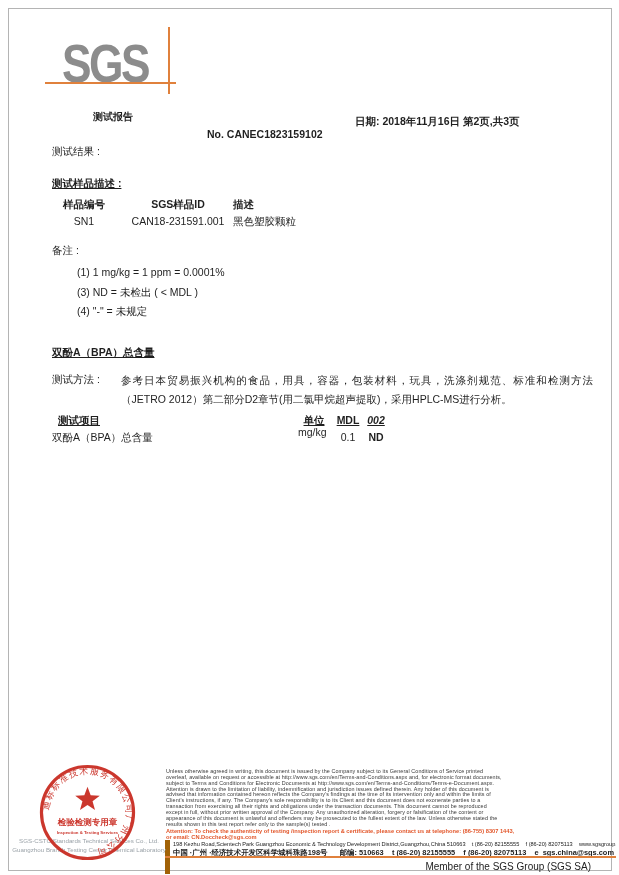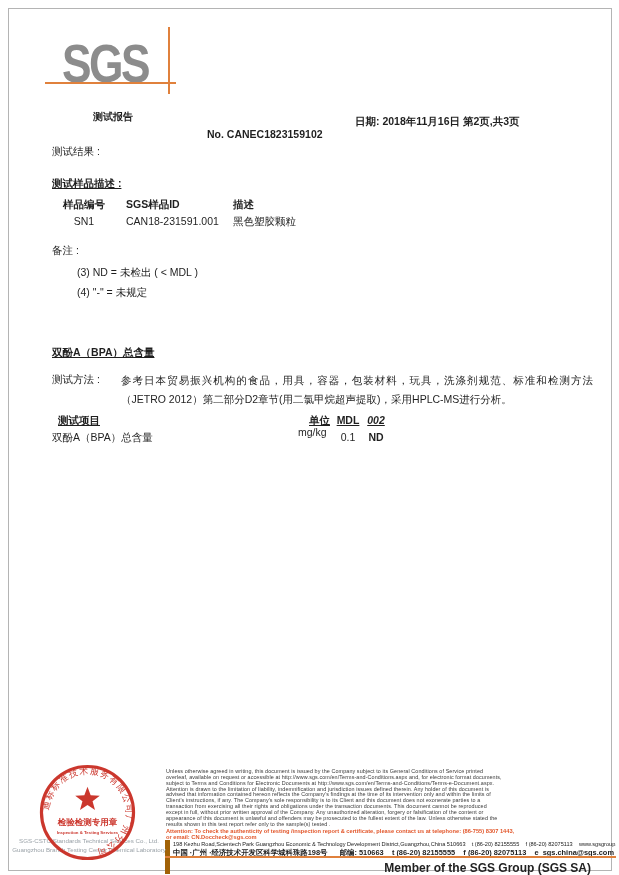--- a/index.html
+++ b/index.html
@@ -18,54 +18,54 @@
   .report-title { position:absolute; left:52px; top:110px; font-size:10px; font-weight:bold;margin-left:41px; }
   .report-no   { position:absolute; left:207px; top:115px; font-size:10.5px; font-weight:bold;margin-top:13px; }
   .report-date { position:absolute; left:355px; top:115px; font-size:10.5px; font-weight:bold; }
   .report-page { position:absolute; left:463px; top:115px; font-size:10.5px; font-weight:bold; }
 
   .results-label { position:absolute; left:52px; top:145px; font-size:10.5px; }
   .sample-heading { position:absolute; left:52px; top:177px; font-size:10.5px; font-weight:bold; text-decoration:underline; }
 
   .sample-table { position:absolute; left:0; top:198px; width:619px; font-size:10.5px; }
   .sample-table .c1 { position:absolute; left:45px; width:78px; text-align:center; }
-  .sample-table .c2 { position:absolute; left:126px; width:104px; }
+  .sample-table .c2 { position:absolute; left:126px; width:104px; text-align:center; }
   .sample-table .c3 { position:absolute; left:233px; }
   .sample-hdr { position:absolute; top:0; left:0; width:619px; font-weight:bold; }
   .sample-row { position:absolute; top:17px; left:0; width:619px; }
 
   .remarks-heading { position:absolute; left:52px; top:244px; font-size:10.5px; }
   .remarks-list { position:absolute; left:77px; top:263px; font-size:10.5px; line-height:19.5px; }
 
   .bpa-heading { position:absolute; left:52px; top:346px; font-size:10.5px; font-weight:bold; text-decoration:underline; }
   .method-label { position:absolute; left:52px; top:373px; font-size:10.5px; }
   .method-text { position:absolute; left:121px; top:371px; width:472px; font-size:10.5px; line-height:18.5px; text-align:justify; }
 
   .rtable { position:absolute; left:0; top:0; width:619px; font-size:10.5px; }
   .rt-hdr-item { position:absolute; left:58px; top:414px; text-decoration:underline; font-weight:bold; }
-  .rt-hdr-unit { position:absolute; left:298px; top:414px; width:32px; text-align:right; text-decoration:underline; font-weight:bold; }
+  .rt-hdr-unit { position:absolute; left:298px; top:414px; width:32px; text-align:center; text-decoration:underline; font-weight:bold; }
   .rt-hdr-mdl  { position:absolute; left:334px; top:414px; width:28px; text-align:center; text-decoration:underline; font-weight:bold; }
   .rt-hdr-001  { position:absolute; left:364px; top:414px; width:24px; text-align:center; text-decoration:underline; font-style:italic; font-weight:bold; }
   .rt-val-item { position:absolute; left:52px; top:431px; }
   .rt-val-unit { position:absolute; left:298px; top:426px; width:32px; text-align:left; }
   .rt-val-mdl  { position:absolute; left:334px; top:431px; width:28px; text-align:center; }
   .rt-val-001  { position:absolute; left:364px; top:431px; width:24px; text-align:center;font-weight:bold; }
 
   
   .disclaimer { position:absolute; left:166px; top:769px; width:450px; font-size:5.4px;
     line-height:5.85px; color:#3a3a3a; letter-spacing:0.1px; }
   .disclaimer div { white-space:nowrap; overflow:hidden; }
   .attention { position:absolute; left:166px; top:828px; width:450px; font-size:5.7px;
     line-height:6.4px; color:#e2562a; font-weight:bold; }
   .attention div { white-space:nowrap; overflow:hidden; }
   .addr-block { position:absolute; left:165px; top:840px; width:451px; border-left:5px solid #a16207; padding-left:3px; height:34px; }
   .addr-en { font-size:5.6px; white-space:pre; color:#222; line-height:8px; overflow:hidden; }
   .addr-cn { font-size:7.4px; font-weight:bold; white-space:pre; color:#222; line-height:9px; overflow:hidden; }
   .footer-rule { position:absolute; left:165px; top:856px; width:451px; height:2px; background:#e0813c; }
-  .member { position:absolute; right:28px; top:861px; font-size:12px; color:#222;font-weight:bold; }
+  .member { position:absolute; right:28px; top:861px; font-size:10px; color:#222; }
 
   .company-lines { position:absolute; left:10px; top:836px; width:158px; text-align:center;
     font-size:6.2px; color:#9aa2a8; line-height:9px; }
   .stamp { position:absolute; left:38px; top:763px; width:99px; height:99px; opacity:0.93; }
 </style>
 </head>
 <body>
 
 <div class="page-border"></div>
 
@@ -91,20 +91,21 @@
   </div>
   <div class="sample-row">
     <span class="c1">SN1</span>
     <span class="c2">CAN18-231591.001</span>
     <span class="c3">黑色塑胶颗粒</span>
   </div>
 </div>
 
 <div class="remarks-heading">备注 :</div>
 <div class="remarks-list">
+  <div>(1) 1 mg/kg = 1 ppm = 0.0001%</div>
   <div>(3) ND = 未检出 ( &lt; MDL )</div>
   <div>(4) "-" = 未规定</div>
 </div>
 
 <div class="bpa-heading">双酚A（BPA）总含量</div>
 <div class="method-label">测试方法 :</div>
 <div class="method-text">参考日本贸易振兴机构的食品，用具，容器，包装材料，玩具，洗涤剂规范、标准和检测方法（JETRO 2012）第二部分D2章节(用二氯甲烷超声提取)，采用HPLC-MS进行分析。</div>
 
 <div class="rtable">
   <span class="rt-hdr-item">测试项目</span>

